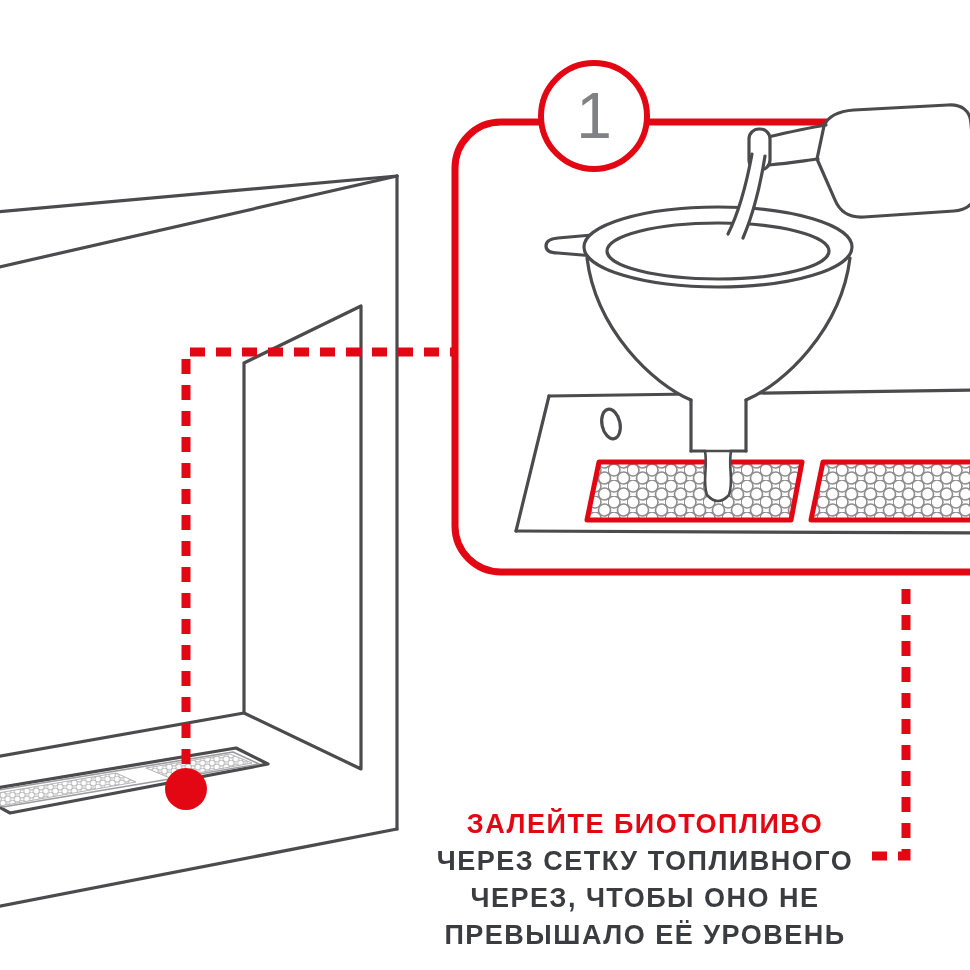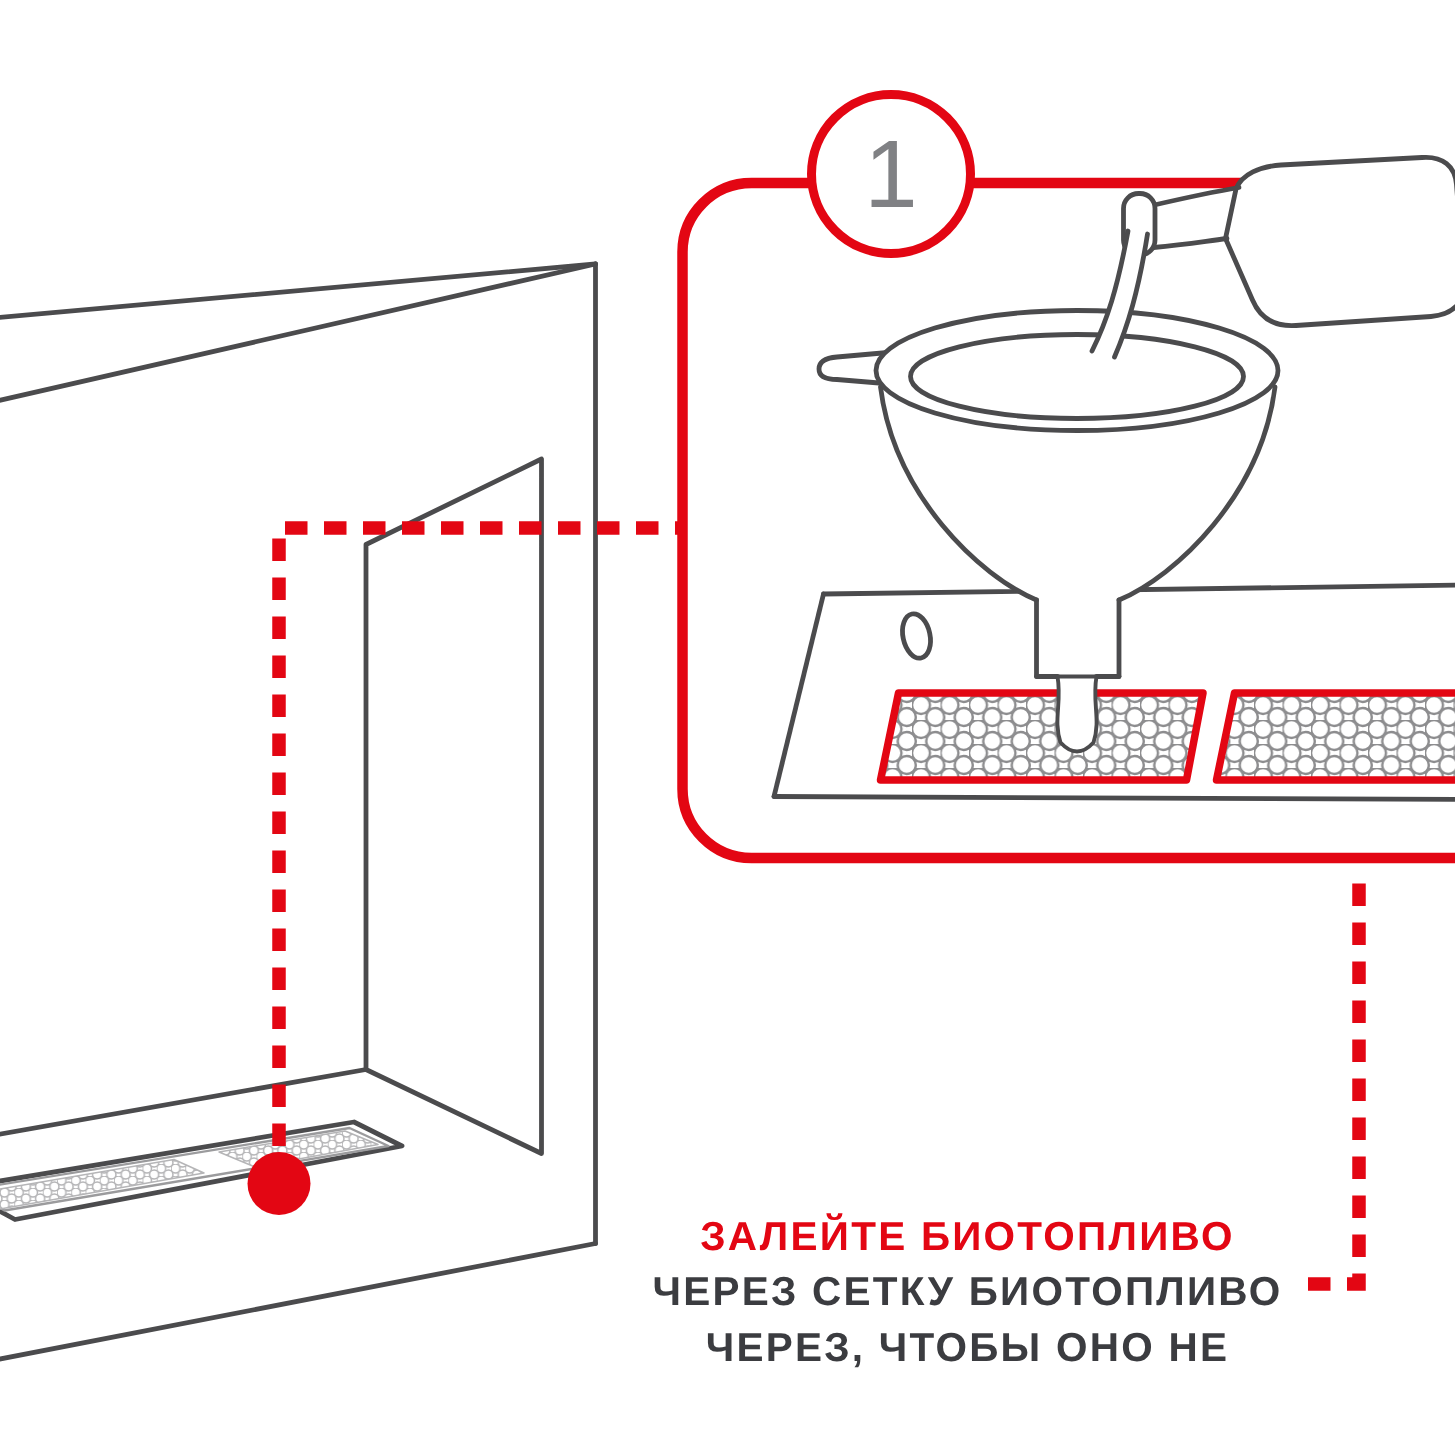--- a/index.html
+++ b/index.html
@@ -123,17 +123,18 @@
 
     <polyline class="red-dash" points="906,589 906,856 868,856"></polyline>
   </svg>
 
   <div class="step-circle">
     <span>1</span>
   </div>
 
   <div class="caption">
     <div class="red">ЗАЛЕЙТЕ БИОТОПЛИВО</div>
-    <div>ЧЕРЕЗ СЕТКУ БИОТОПЛИВО</div>
+    <div>ЧЕРЕЗ СЕТКУ ТОПЛИВНОГО</div>
     <div>ЧЕРЕЗ, ЧТОБЫ ОНО НЕ</div>
+    <div>ПРЕВЫШАЛО ЕЁ УРОВЕНЬ</div>
   </div>
 
 </div>
 
 </body></html>

